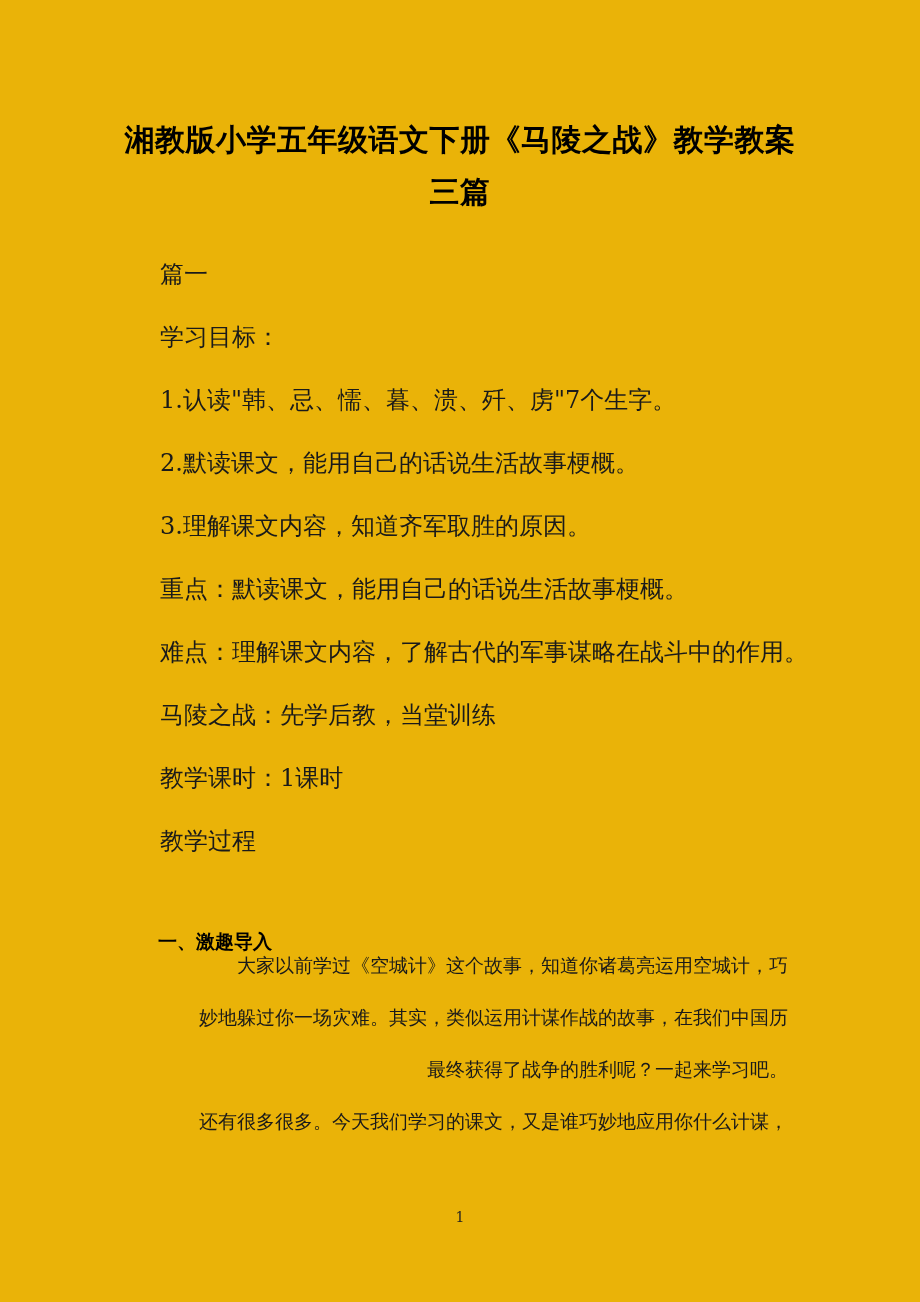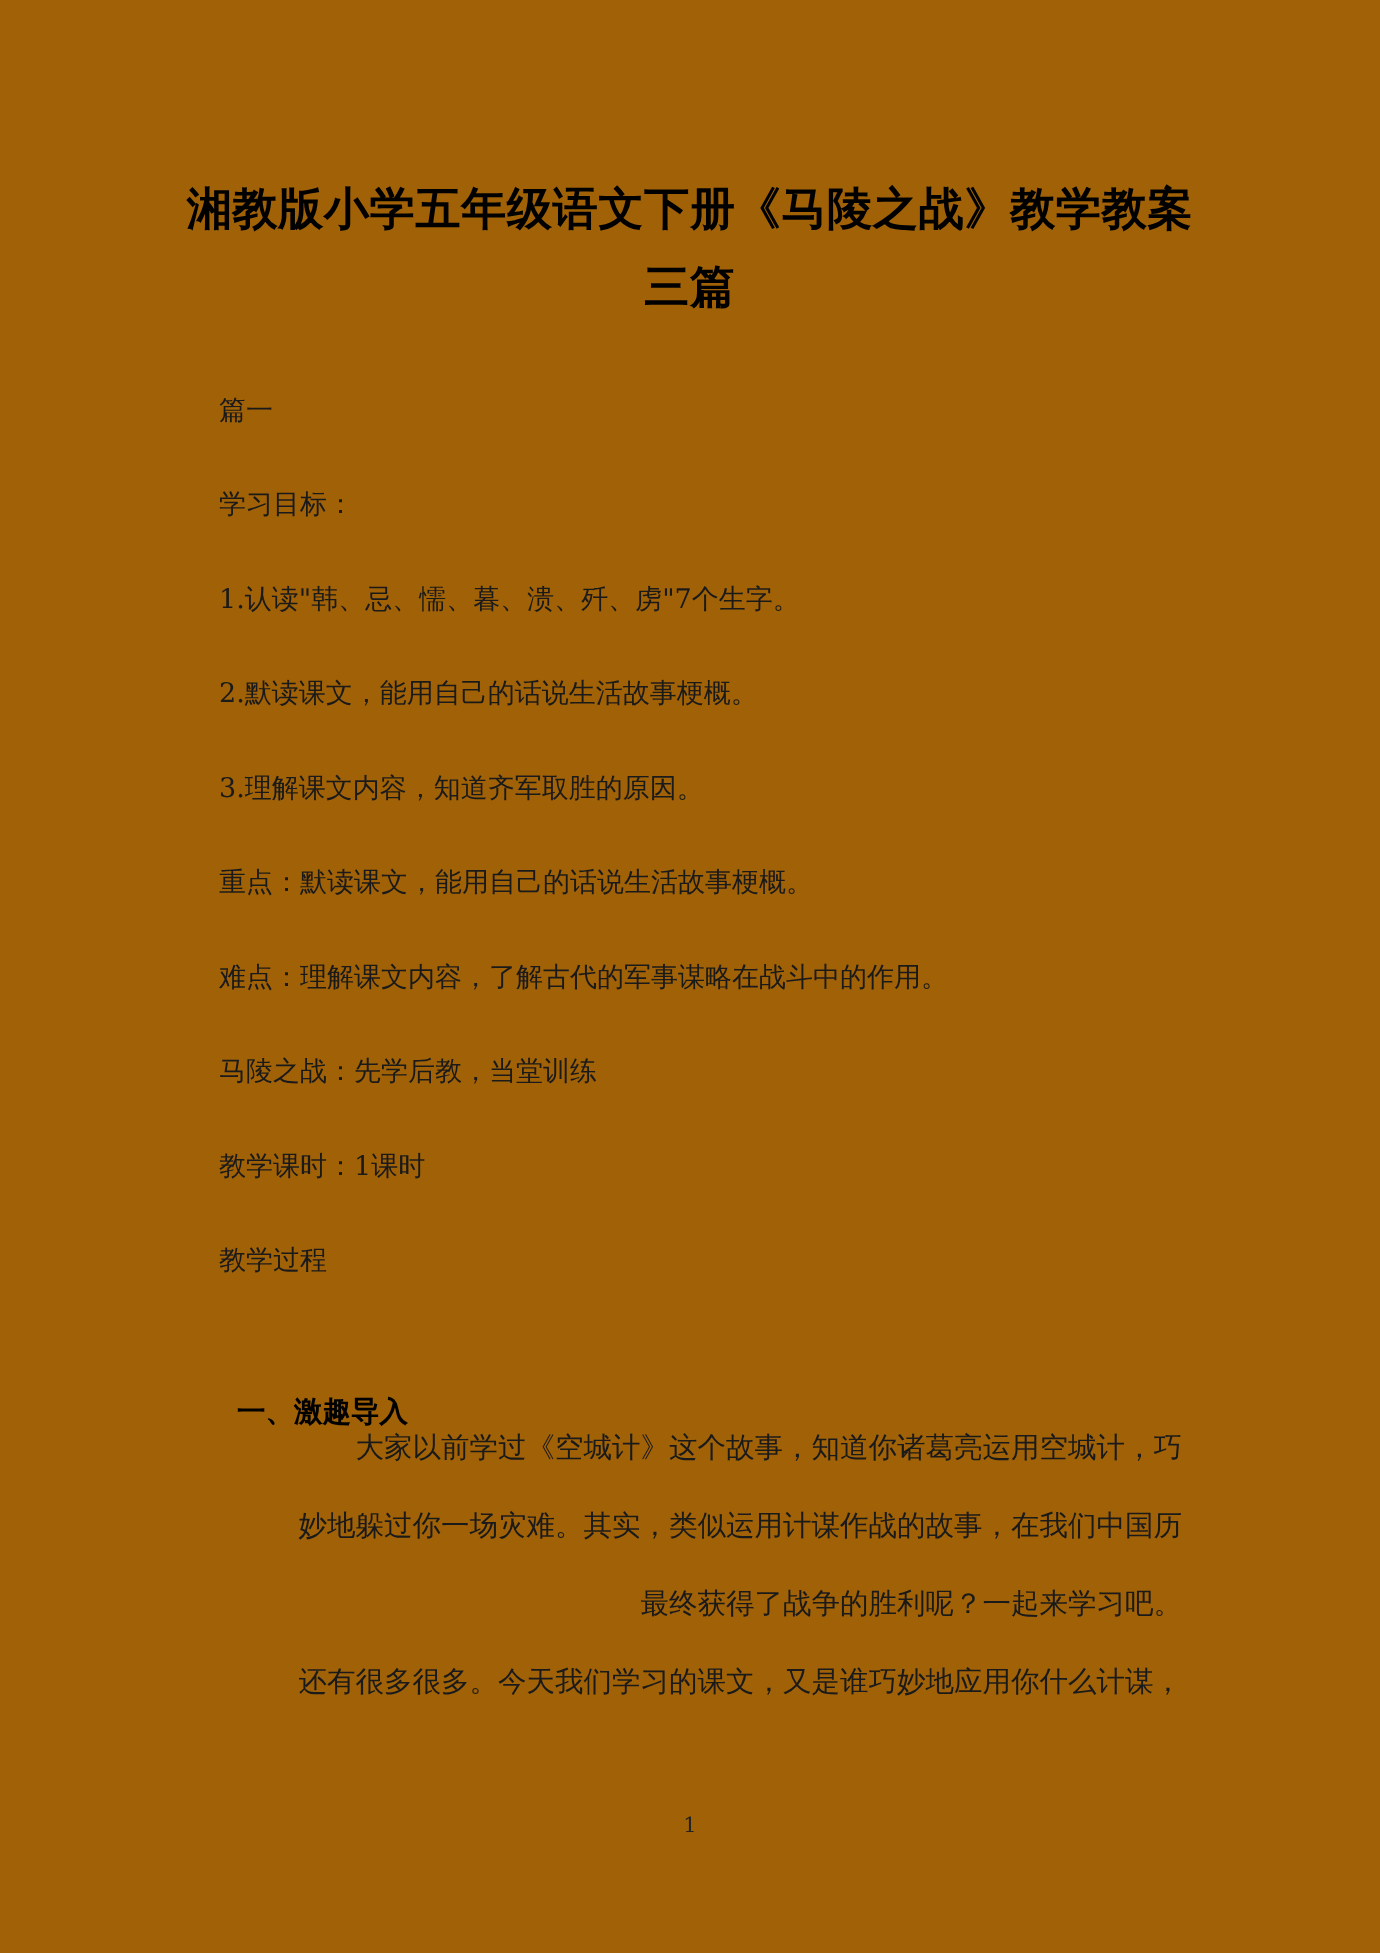--- a/index.html
+++ b/index.html
@@ -14,40 +14,40 @@
       overflow: hidden;
       color: #111111;
       font-family: "DejaVu Serif", "Liberation Serif", serif;
     }
     .page {
       position: absolute;
       left: 0;
       top: 0;
       width: 920px;
       height: 1302px;
-      background: #a16207;
+      background: #eab308;
     }
     .title {
       position: absolute;
       left: 100px;
       width: 720px;
       text-align: center;
       font-family: "DejaVu Sans", "Liberation Sans", sans-serif;
       font-weight: bold;
       font-size: 30px;
       line-height: 52px;
       color: #000000;
       letter-spacing: 0.5px;
     }
     .title .line1 { display: block; }
     .title .line2 { display: block; }
     .para {
       position: absolute;
-      left: 146px;
-      font-size: 18px;
+      left: 160px;
+      font-size: 24px;
       line-height: 24px;
       white-space: nowrap;
       color: #1a1a1a;
       text-align: center;
     }
     .heading {
       position: absolute;
       left: 158px;
       font-family: "DejaVu Sans", "Liberation Sans", sans-serif;
       font-weight: bold;
@@ -86,21 +86,21 @@
 
 <div class="page">
 
   <div class="title" style="top:114px;">
     <span class="line1">湘教版小学五年级语文下册《马陵之战》教学教案</span>
     <span class="line2">三篇</span>
   </div>
 
   <div class="para" style="top:262px;">篇一</div>
 
-  <div class="para" style="top:325px;">学习目标：</div>
+  <div class="para" style="top:325px;font-family:Liberation Serif, serif;">学习目标：</div>
 
   <div class="para" style="top:388px;">1.认读"韩、忌、懦、暮、溃、歼、虏"7个生字。</div>
   <div class="para" style="top:451px;">2.默读课文，能用自己的话说生活故事梗概。</div>
   <div class="para" style="top:514px;">3.理解课文内容，知道齐军取胜的原因。</div>
 
   <div class="para" style="top:640px;">难点：理解课文内容，了解古代的军事谋略在战斗中的作用。</div>
   <div class="para" style="top:577px;">重点：默读课文，能用自己的话说生活故事梗概。</div>
 
   <div class="para" style="top:703px;">马陵之战：先学后教，当堂训练</div>
   <div class="para" style="top:766px;">教学课时：1课时</div>

